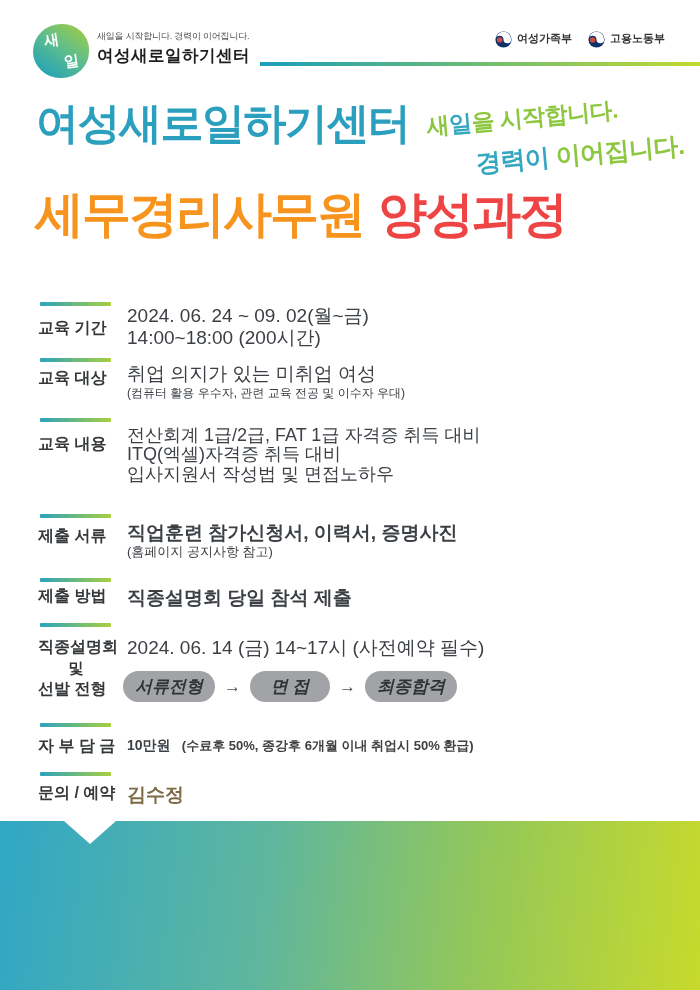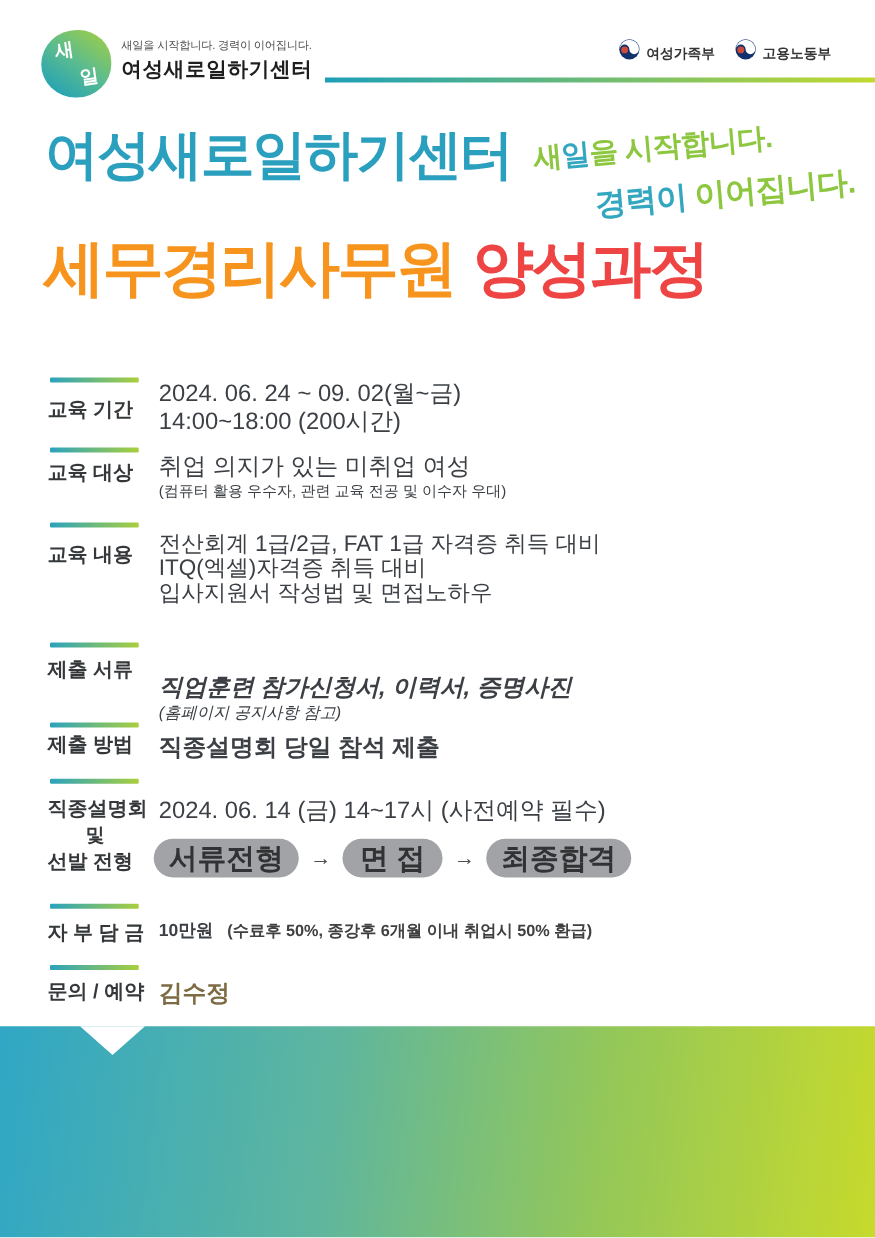--- a/index.html
+++ b/index.html
@@ -16,21 +16,21 @@
     border-radius:52% 48% 50% 50%;
     background:linear-gradient(215deg,#a8d03d 0%,#5bbc8e 48%,#1d9fbb 95%);
   }
   .logo-blob .ch { position:absolute; color:#fff; font-weight:800; font-size:15px; transform:rotate(-8deg); }
   .logo-blob .ch1 { left:11px; top:7px; }
   .logo-blob .ch2 { right:10px; bottom:7px; }
   .logo-lines { position:absolute; left:97px; top:30px; }
   .logo-tagline { font-size:9px; color:#4a4a4a; letter-spacing:-0.2px; }
   .logo-name { font-size:16.5px; font-weight:800; color:#1e1e1e; margin-top:2px; letter-spacing:0.5px; }
   .ministries { position:absolute; right:35px; top:31px; display:flex; gap:16px; align-items:center; }
-  .ministry { display:flex; align-items:center; gap:5px; }
+  .ministry { display:flex; gap:5px; }
   .ministry-label { font-size:11px; font-weight:700; color:#333; }
   .header-rule {
     position:absolute; left:260px; top:62px; width:440px; height:3.5px;
     background:linear-gradient(90deg,#1c9fb8,#c2d92f);
   }
   
   .title-main {
     position:absolute; left:36px; top:95px;
     font-size:43px; font-weight:800; letter-spacing:-1.5px; color:#2b9fbe;
   }
@@ -58,32 +58,32 @@
   .row-value { position:absolute; left:127px; font-size:19px; font-weight:500; color:#3c4045; white-space:nowrap; }
   .v-sub { font-size:12px; }
   .v-small { font-size:13px; }
   .v-bold { font-weight:700; }
   .content-lines { line-height:19.3px; font-size:18px; }
   
   #line-period { top:302px; }  #label-period { top:318px; }  #value-period { top:305px; line-height:21.5px; }
   #line-target { top:358px; }  #label-target { top:368px; }  #value-target { top:363px; line-height:21px; }
   #value-target .v-sub { display:block; line-height:19px; }
   #line-content { top:418px; } #label-content { top:434px; } #value-content { top:426px; }
-  #line-docs { top:514px; }    #label-docs { top:526px; }    #value-docs { top:540px; line-height:21px;font-style:italic; }
+  #line-docs { top:514px; }    #label-docs { top:526px; }    #value-docs { top:522px; line-height:21px; }
   #value-docs .v-small { display:block; line-height:17px; }
   #line-method { top:578px; }  #label-method { top:586px; }  #value-method { top:585px; }
   #line-brief { top:623px; }
   #label-brief-1 { top:637px; }
   #label-brief-2 { top:659px; width:76px; text-align:center; font-size:15px; }
   #label-brief-3 { top:679px; }
   #value-brief-date { top:635px; }
   .steps { position:absolute; left:123px; top:671px; display:flex; align-items:center; }
   .pill {
     height:31px; line-height:31px; min-width:80px; padding:0 12px; text-align:center;
-    background:#a1a3a6; border-radius:16px; font-size:23px; font-weight:700; color:#303234;
+    background:#a1a3a6; border-radius:16px; font-size:17px; font-weight:700; color:#303234;font-style:italic;
   }
   .step-arrow { margin:0 9px; font-size:17px; font-weight:700; color:#4b4d4f; }
   #line-fee { top:723px; }     #label-fee { top:736px; }     #value-fee { top:733px; }
   .fee-amount { font-size:14px; font-weight:800; }
   .fee-note { font-size:13px; font-weight:600; color:#404040; margin-left:6px; }
   #line-contact { top:772px; } #label-contact { top:783px; } #value-contact { top:782px; font-weight:700; color:#7d6b44; }
   
   .bottom-band {
     position:absolute; left:0; top:821px; width:700px; height:169px;
     background:linear-gradient(97deg,#30a7c5 0%,#5fb69e 38%,#93c759 68%,#c7da2c 100%);

